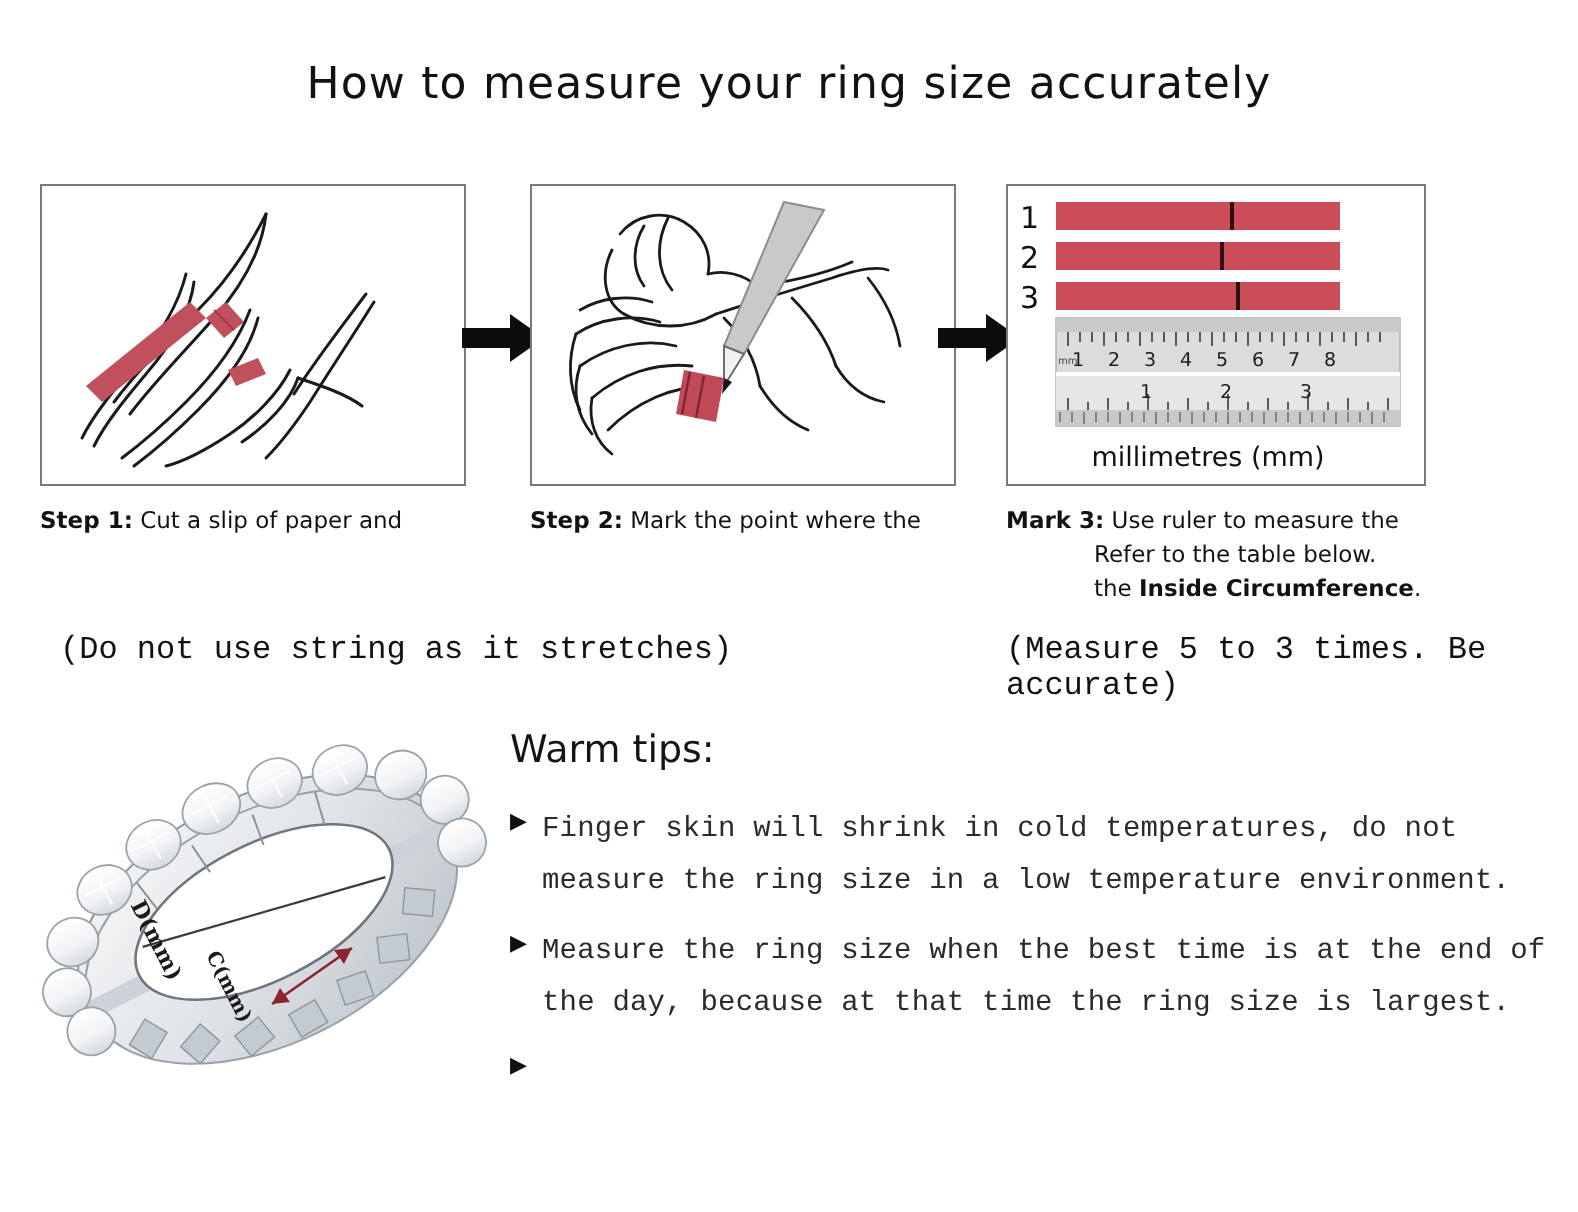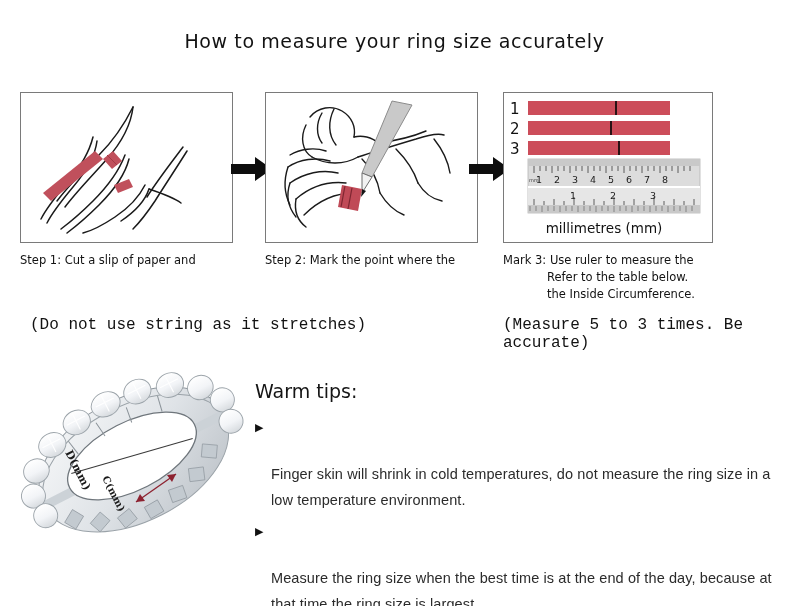--- a/index.html
+++ b/index.html
@@ -11,21 +11,21 @@
     overflow:hidden;
     position:relative;
   }
   .page{position:relative;width:789px;height:606px;}
 
   
   .title{
     position:absolute;left:0;top:30px;width:789px;
     text-align:center;
     font-family:"DejaVu Sans", sans-serif;
-    font-size:19px;
+    font-size:22px;
     font-weight:400;
     letter-spacing:0.6px;
     color:#121212;
   }
 
   
   .panel{
     position:absolute;top:92px;height:151px;
     border:1.5px solid #7a7a7a;
     background:#fff;
@@ -47,21 +47,21 @@
   .caption{
     position:absolute;
     font-family:"DejaVu Sans", sans-serif;
     font-size:11.5px;
     line-height:17px;
     color:#121212;
   }
   #cap1{left:20px;top:252px;width:230px;}
   #cap2{left:265px;top:252px;width:230px;}
   #cap3{left:503px;top:252px;width:250px;}
-  .caption b{font-weight:400;text-align:right;}
+  .caption b{font-weight:700;text-align:right;}
   .cap-indent{display:block;padding-left:38px;}
   .cap-indent3{display:block;padding-left:44px;}
 
   .note{
     position:absolute;
     font-family:Liberation Mono, monospace;
     font-size:16px;
     color:#121212;
   }
   #note1{left:30px;top:316px;}
@@ -81,42 +81,40 @@
   #label-d{left:56px;top:96px;transform:rotate(63deg);transform-origin:left top;}
   #label-c{left:92px;top:122px;transform:rotate(63deg);transform-origin:left top;font-size:10px;}
 
   
   .tips{position:absolute;left:255px;top:364px;width:520px;}
   .tips-head{
     font-family:"DejaVu Sans", sans-serif;
     font-size:19px;
     color:#151515;
     margin-bottom:16px;
-    margin-top:16px;
   }
   .tip{
     display:flex;
     align-items:flex-start;
     margin-bottom:9px;
   }
   .tip-bullet{
     flex:0 0 auto;
     width:16px;
     margin-top:4px;
     color:#111;
     font-size:11px;
     line-height:1;
   }
   .tip-text{
-    font-family:Liberation Sans, sans-serif;
+    font-family:Liberation Mono, monospace;
     font-size:14.5px;
     line-height:26px;
     color:#2b2b2b;
     letter-spacing:0.1px;
-    margin-top:43px;
   }
 </style>
 </head>
 <body>
 
 <div class="page">
 
   <div class="title">How to measure your ring size accurately</div>
 
   <div class="panel" id="panel1">

